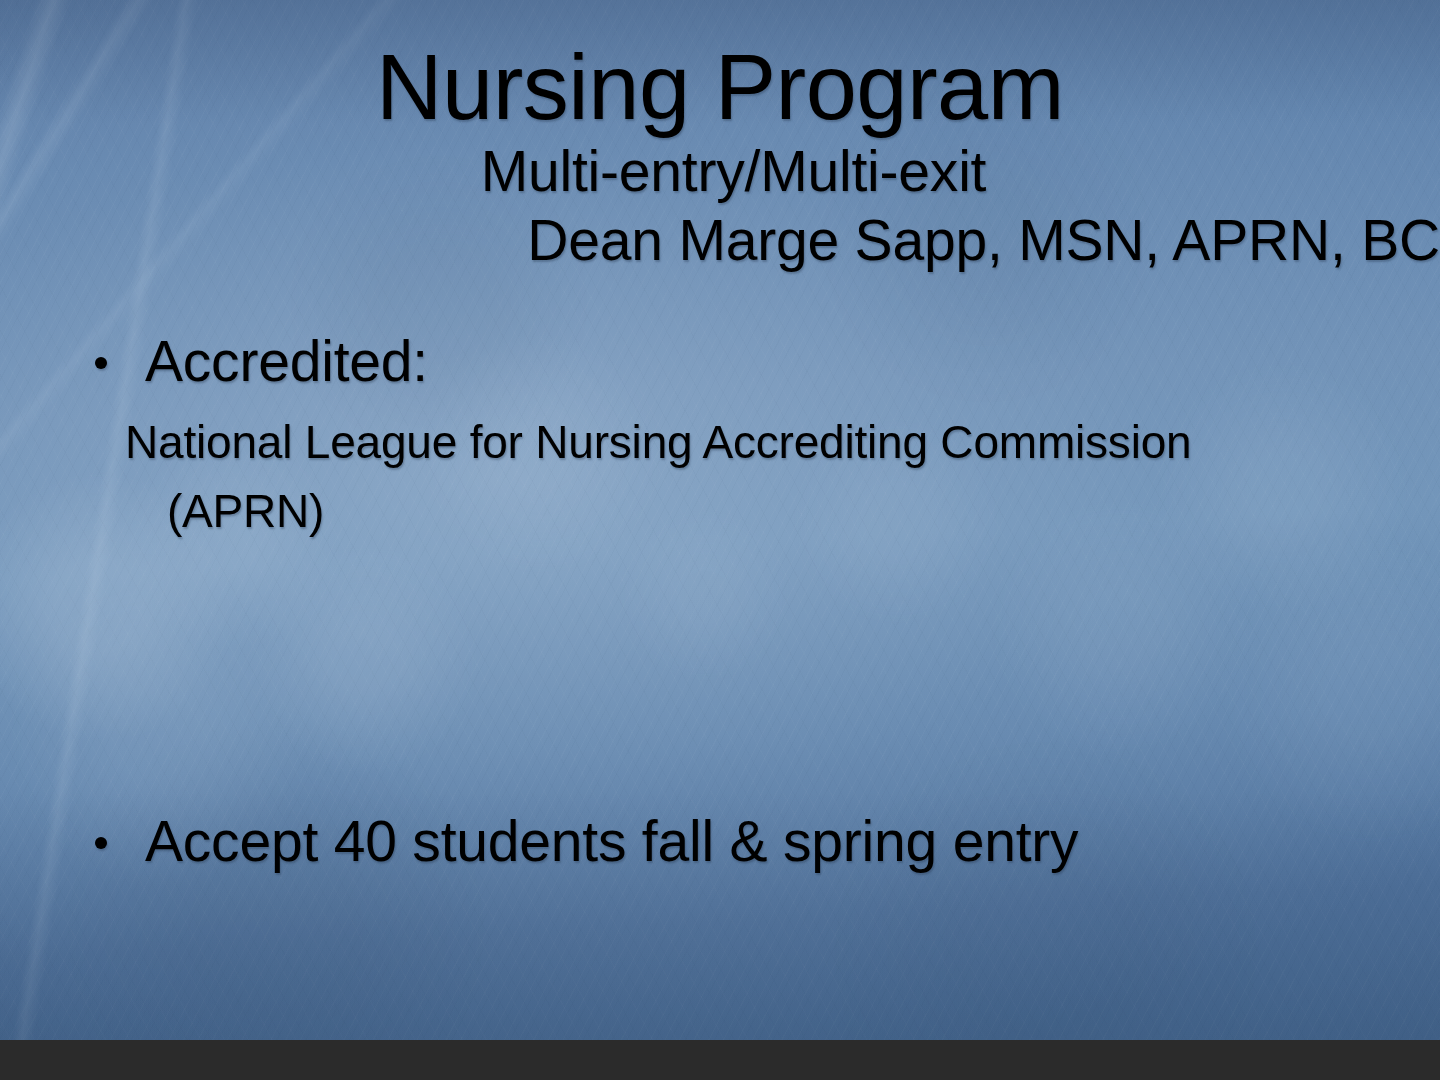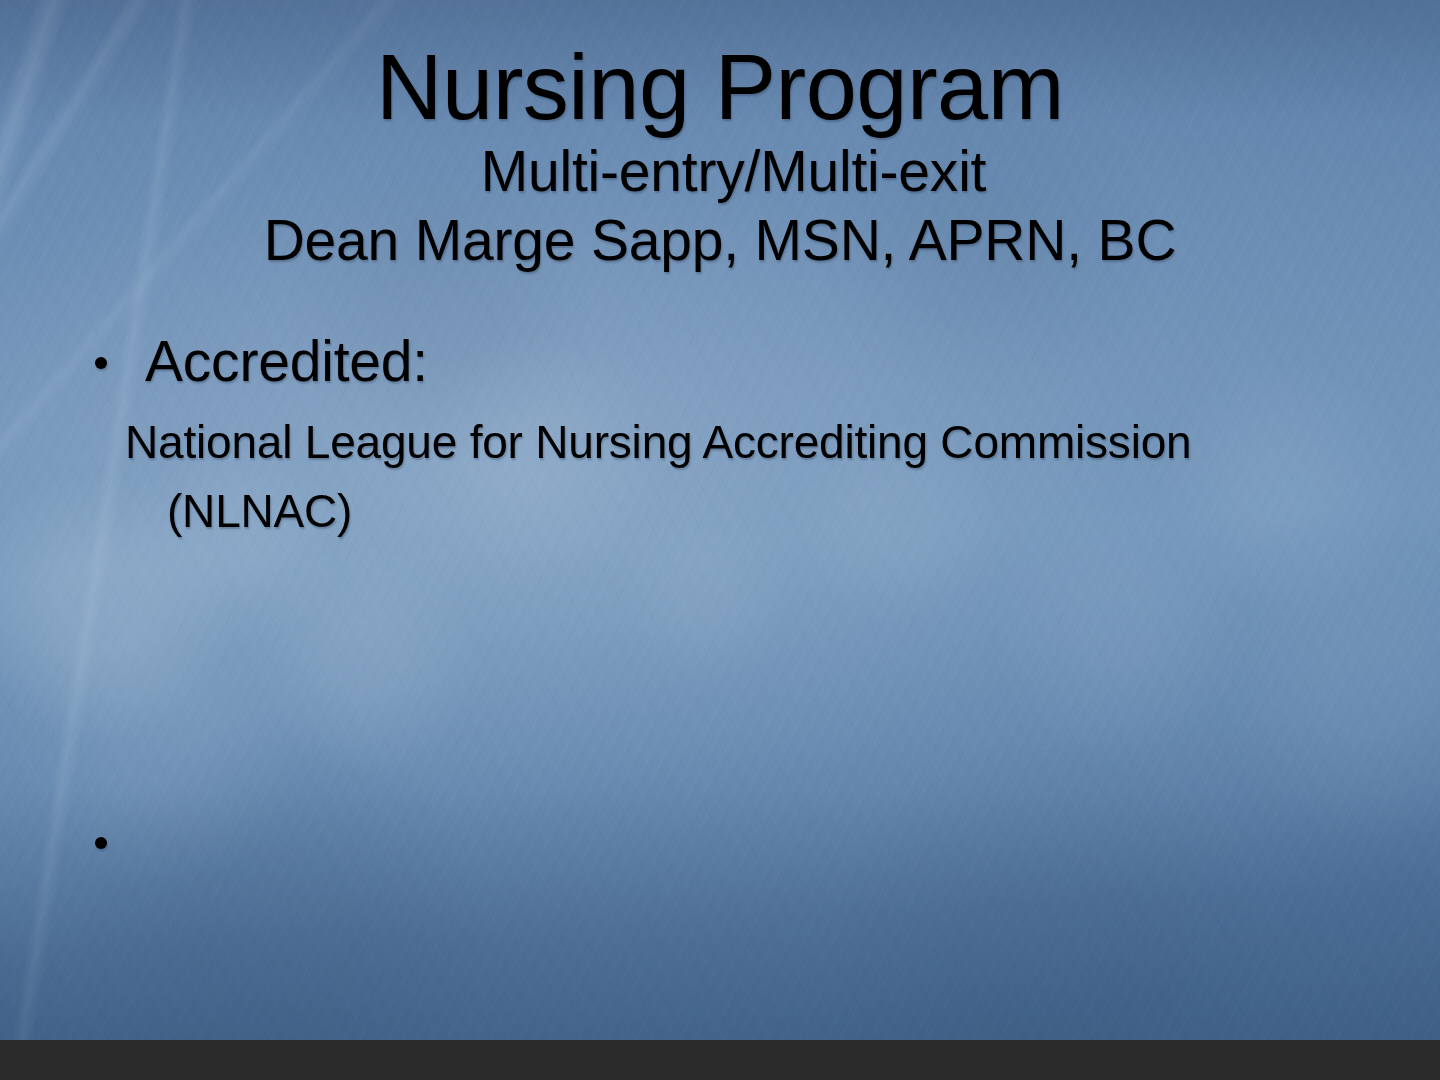--- a/index.html
+++ b/index.html
@@ -119,20 +119,21 @@
     text-shadow: 1px 2px 2px rgba(30,48,74,0.33);
     padding-left: 40px;
   }
   .slide-subtitle2 {
     font-size: 57px;
     line-height: 1.18;
     font-weight: 400;
     margin: 2px 0 0 0;
     letter-spacing: -0.2px;
     text-shadow: 1px 2px 2px rgba(30,48,74,0.33);
+    text-align: right;
   }
 
   .body-block {
     position: absolute;
     top: 330px;
     left: 78px;
     right: 60px;
   }
 
   .bullet-row {
@@ -191,26 +192,27 @@
       <p class="slide-subtitle2">Dean Marge Sapp, MSN, APRN, BC</p>
     </div>
 
     <div class="body-block">
 
       <div class="bullet-row">
         <span class="bullet-dot"></span>
         <span class="bullet-text">Accredited:</span>
       </div>
 
-      <div class="sub-text">National League for Nursing Accrediting Commission (NLNAC)</div>
+      <div class="sub-text">National League for Nursing Accrediting Commission (APRN)</div>
 
       <div class="gap-lg"></div>
 
 
       <div class="gap-md"></div>
 
       <div class="bullet-row">
         <span class="bullet-dot"></span>
+        <span class="bullet-text">Accept 40 students fall &amp; spring entry</span>
       </div>
 
     </div>
   </div>
 </div>
 
 </body></html>

